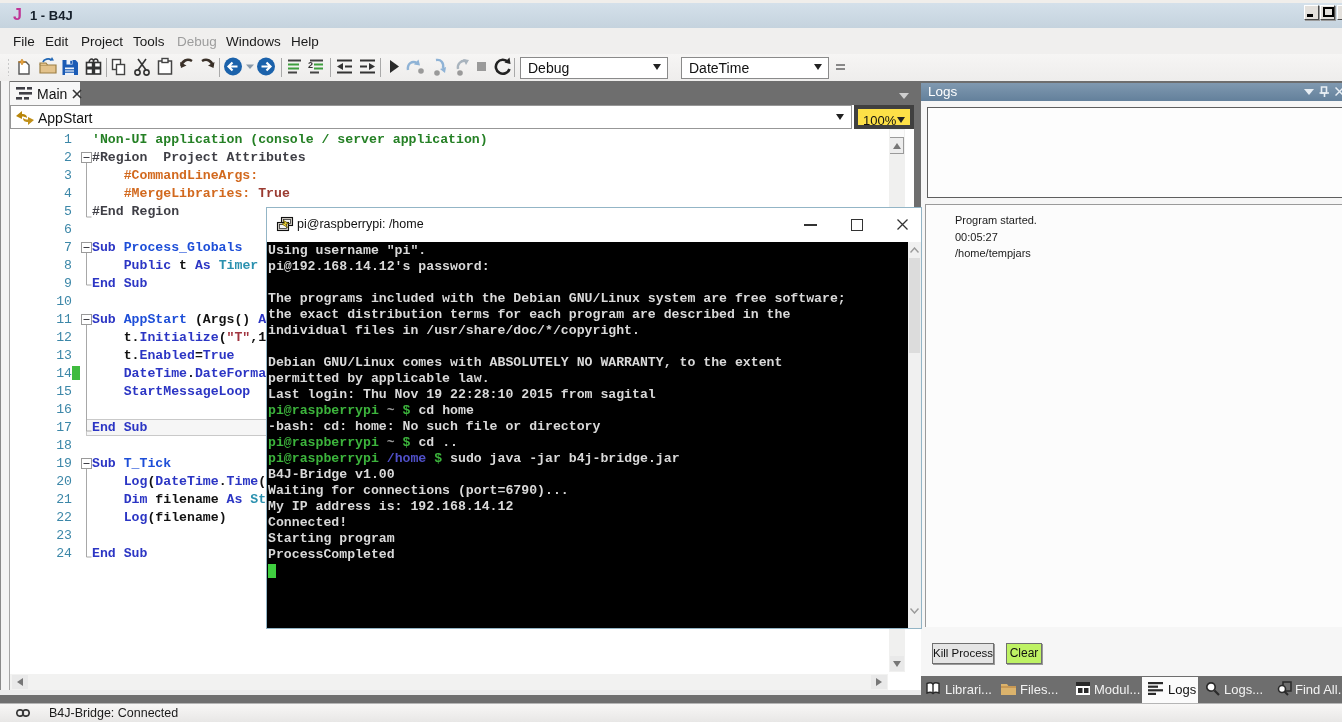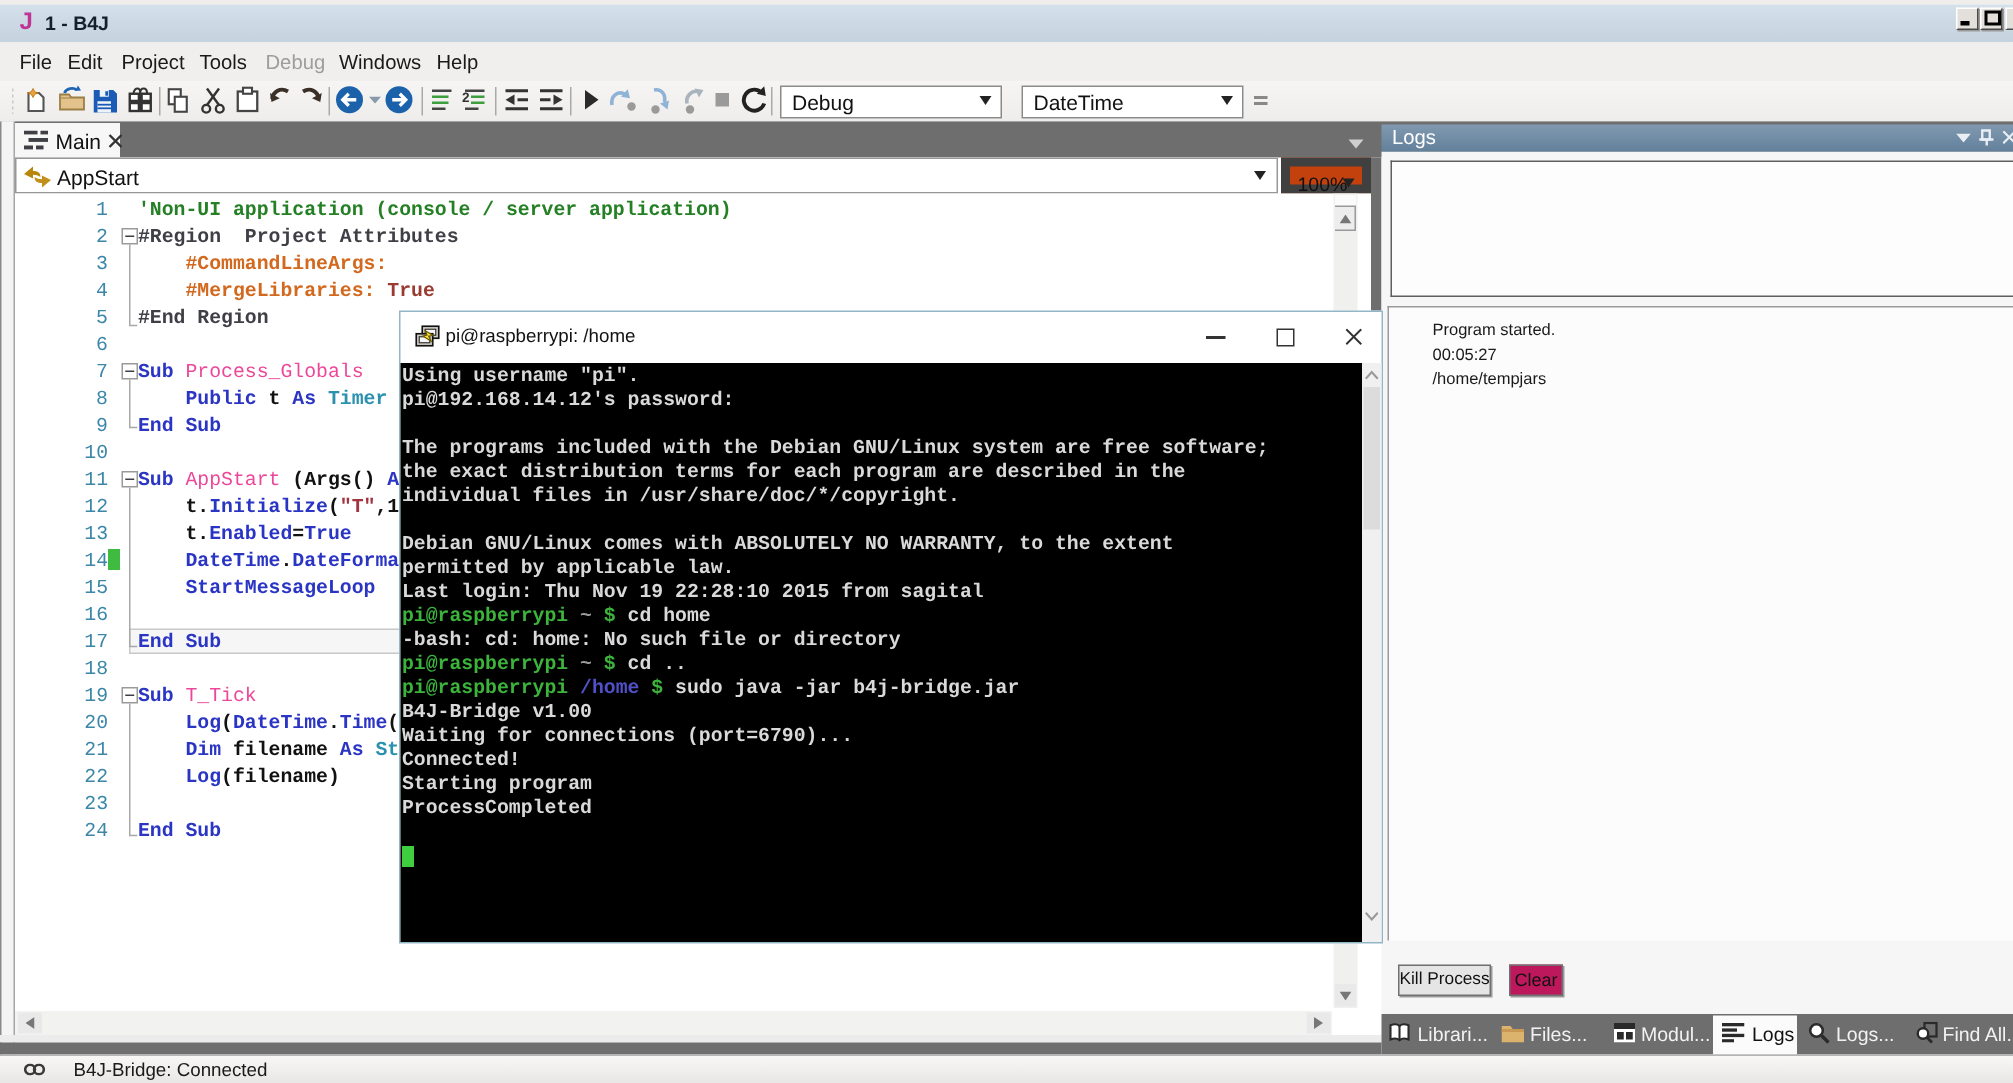--- a/index.html
+++ b/index.html
@@ -1,20 +1,20 @@
 <!DOCTYPE html>
 <html><head><meta charset="utf-8">
 <style>
 html,body{margin:0;padding:0}
 body{width:1342px;height:722px;position:relative;overflow:hidden;background:#fff;
  font-family:"Liberation Sans",sans-serif;-webkit-font-smoothing:antialiased}
 .abs{position:absolute}
 
 .kw{color:#2b35c4}.ty{color:#2b91af}.cm{color:#258025}.st{color:#a1343f}
-.dr{color:#d2691e}.mr{color:#9a3b31}.dk{color:#3f3f46}.nm{color:#ec4899;font-weight:normal}
+.dr{color:#d2691e}.mr{color:#9a3b31}.dk{color:#3f3f46}.nm{color:#1d4ed8;font-weight:bold}
 .cl{position:absolute;left:92px;height:18px;line-height:18px;white-space:pre;
  font-family:"Liberation Mono",monospace;font-size:13.2px;font-weight:bold;color:#111}
 
 .tl{height:16px;line-height:16px;white-space:pre;color:#d9d9d9;
  font-family:"Liberation Mono",monospace;font-size:13.2px;font-weight:bold}
 .tg{color:#3cb43c}.tb{color:#5050c8}.tgr{color:#9a9a9a}
 </style></head>
 <body>
 <div class="abs" style="left:0;top:0;width:1342px;height:3px;background:#f0eeeb"></div>
 <div class="abs" style="left:0;top:3px;width:1342px;height:25px;background:linear-gradient(#d4e0ea,#c5d3de)"></div>
@@ -171,21 +171,21 @@
 <div class="abs" style="left:10px;top:105px;width:842px;height:24px;background:#fff;border:1px solid #979797;box-sizing:border-box">
  <svg class="abs" style="left:5px;top:4px" width="18" height="16" viewBox="0 0 18 16">
   <g fill="#b8860b">
         <path d="M0 6l6-5v3c3 0 5 1 5 4-1.5-1-3-1.5-5-1.5V9z"></path>
   <path d="M18 10l-6 5v-3c-3 0-5-1-5-4 1.5 1 3 1.5 5 1.5V7z" fill="#c0901a"></path>
       </g>
     </svg>
  <span class="abs" style="left:27px;top:4px;font-size:14px;color:#111">AppStart</span>
  <span class="abs" style="right:7px;top:8px;width:0;height:0;border:4px solid transparent;border-top:6px solid #222"></span>
   </div>
-<div class="abs" style="left:854px;top:105px;width:60px;height:24px;background:#c2410c;border:6px solid #404040;box-sizing:border-box">
+<div class="abs" style="left:854px;top:105px;width:60px;height:24px;background:#fde047;border:4px solid #404040;box-sizing:border-box">
  <span class="abs" style="left:5px;top:4px;font-size:13px;color:#111">100%</span>
  <span class="abs" style="right:5px;top:8px;width:0;height:0;border:4px solid transparent;border-top:6px solid #222"></span>
   </div>
 <div class="abs" style="left:10px;top:129px;width:904px;height:561px;background:#fff"></div>
 <div class="abs" style="left:12px;top:131px;width:60px;text-align:right;font-family:'Liberation Mono',monospace;font-size:13.2px;line-height:18px;color:#3c87a8">
 1<br>2<br>3<br>4<br>5<br>6<br>7<br>8<br>9<br>10<br>11<br>12<br>13<br>14<br>15<br>16<br>17<br>18<br>19<br>20<br>21<br>22<br>23<br>24</div>
 <div class="abs" style="left:72px;top:366px;width:8px;height:14px;background:#3fbb3f"></div>
 <div class="abs" style="left:86px;top:419px;width:790px;height:17px;background:#f6f6f6;border:1px solid #c9c9c9;box-sizing:border-box"></div>
 <svg class="abs" style="left:78px;top:129px" width="16" height="440" viewBox="0 0 16 440">
  <g stroke="#9a9a9a" fill="#fff">
@@ -262,21 +262,21 @@
       </g>
     </svg>
  <svg class="abs" style="left:414px;top:4px" width="9" height="9" viewBox="0 0 9 9">
       <path d="M0.5 0.5l8 8M8.5 0.5l-8 8" stroke="#e8eef4" stroke-width="1.5"></path>
     </svg>
 </div>
 <div class="abs" style="left:927px;top:107px;width:415px;height:91px;background:#fdfdfd;border:1px solid #5f5f5f;border-right:none;box-sizing:border-box"></div>
 <div class="abs" style="left:925px;top:204px;width:417px;height:423px;background:#fcfcfc;border-top:1px solid #9a9a9a;border-left:1px solid #9a9a9a;box-sizing:border-box"></div>
 <div class="abs" style="left:955px;top:212px;font-size:11px;line-height:16.5px;color:#1a1a1a">Program started.<br>00:05:27<br>/home/tempjars</div>
 <div class="abs" style="left:932px;top:643px;width:62px;height:21px;background:#e5e5e5;border:1px solid #707070;box-shadow:1px 1px 0 #9a9a9a;box-sizing:border-box;text-align:center;font-size:11.5px;line-height:18px;color:#111;white-space:nowrap">Kill Process</div>
-<div class="abs" style="left:1006px;top:643px;width:36px;height:21px;background:#be185d;border:1px solid #707070;box-shadow:1px 1px 0 #9a9a9a;box-sizing:border-box;text-align:center;font-size:12px;line-height:18px;color:#111;white-space:nowrap">Clear</div>
+<div class="abs" style="left:1006px;top:643px;width:36px;height:21px;background:#bef264;border:1px solid #707070;box-shadow:1px 1px 0 #9a9a9a;box-sizing:border-box;text-align:center;font-size:12px;line-height:18px;color:#111;white-space:nowrap">Clear</div>
 <div class="abs" style="left:921px;top:676px;width:421px;height:27px;background:#6e6e6e"></div>
 <div class="abs" style="left:1142px;top:677px;width:56px;height:26px;background:#fbfbfb"></div>
 <svg class="abs" style="left:926px;top:682px" width="15" height="14" viewBox="0 0 15 14">
     <path d="M1 1.5c2.5-1 4.5-1 6 .5 1.5-1.5 3.5-1.5 6-.5V11c-2.5-1-4.5-1-6 .5-1.5-1.5-3.5-1.5-6-.5z" fill="#fff" stroke="#2a2a2a" stroke-width="1.4"></path>
     <line x1="7" y1="2" x2="7" y2="12" stroke="#2a2a2a" stroke-width="1.4"></line>
   </svg>
 <span class="abs" style="left:945px;top:682px;font-size:13px;color:#f2f2f2">Librari...</span>
 <svg class="abs" style="left:1001px;top:682px" width="15" height="13" viewBox="0 0 15 13">
     <path d="M0 2h6l1.5 2H15v9H0z" fill="#dbb36c"></path>
     <path d="M0 4h15v2H0z" fill="#c99954"></path>
@@ -344,20 +344,21 @@
 <div class="tl"> </div>
 <div class="tl">Debian GNU/Linux comes with ABSOLUTELY NO WARRANTY, to the extent</div>
 <div class="tl">permitted by applicable law.</div>
 <div class="tl">Last login: Thu Nov 19 22:28:10 2015 from sagital</div>
 <div class="tl"><span class="tg">pi@raspberrypi</span> <span class="tgr">~</span> <span class="tg">$</span> cd home</div>
 <div class="tl">-bash: cd: home: No such file or directory</div>
 <div class="tl"><span class="tg">pi@raspberrypi</span> <span class="tgr">~</span> <span class="tg">$</span> cd ..</div>
 <div class="tl"><span class="tg">pi@raspberrypi</span> <span class="tb">/home</span> <span class="tg">$</span> sudo java -jar b4j-bridge.jar</div>
 <div class="tl">B4J-Bridge v1.00</div>
 <div class="tl">Waiting for connections (port=6790)...</div>
+<div class="tl">My IP address is: 192.168.14.12</div>
 <div class="tl">Connected!</div>
 <div class="tl">Starting program</div>
 <div class="tl">ProcessCompleted</div>
 </div>
 <div class="abs" style="left:268px;top:564px;width:8px;height:14px;background:#3fce3f"></div>
 <div class="abs" style="left:908px;top:242px;width:13px;height:386px;background:#f0f0f0"></div>
 <div class="abs" style="left:909px;top:258px;width:11px;height:95px;background:#dcdcdc"></div>
 <svg class="abs" style="left:910px;top:247px" width="9" height="6" viewBox="0 0 9 6">
     <path d="M0.5 5.5L4.5 1l4 4.5" stroke="#9a9a9a" stroke-width="1.4" fill="none"></path>
   </svg>

